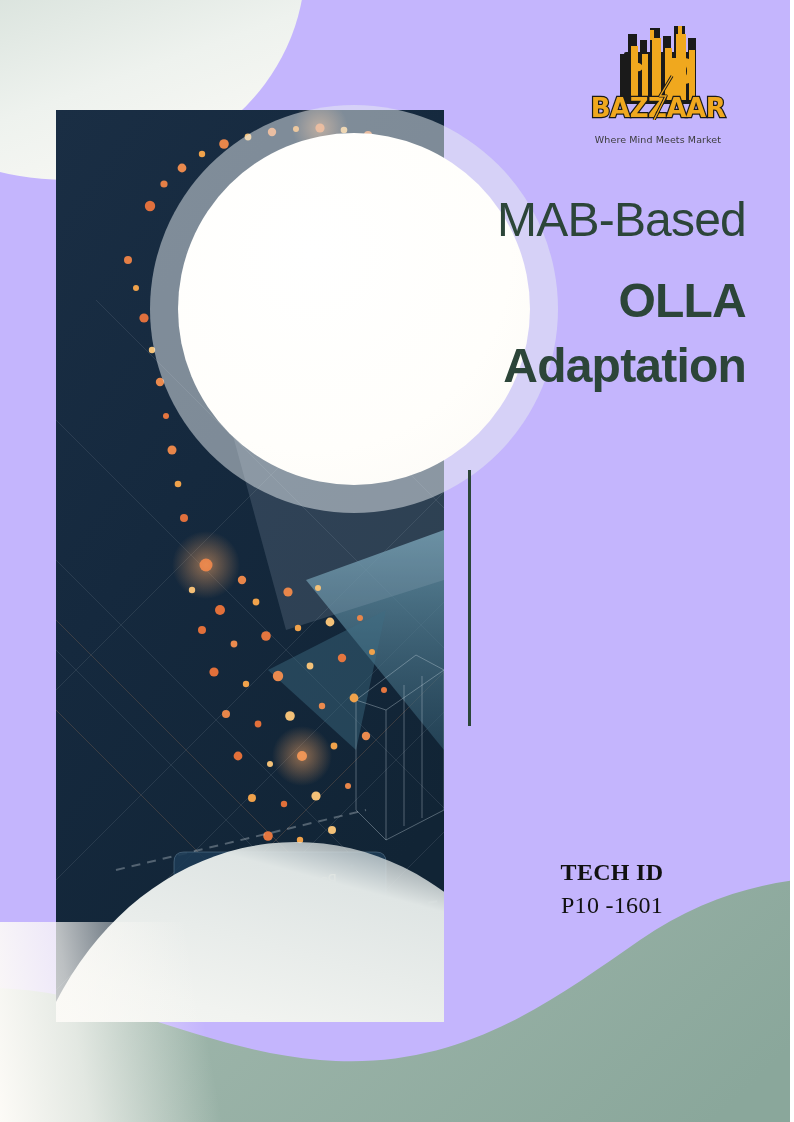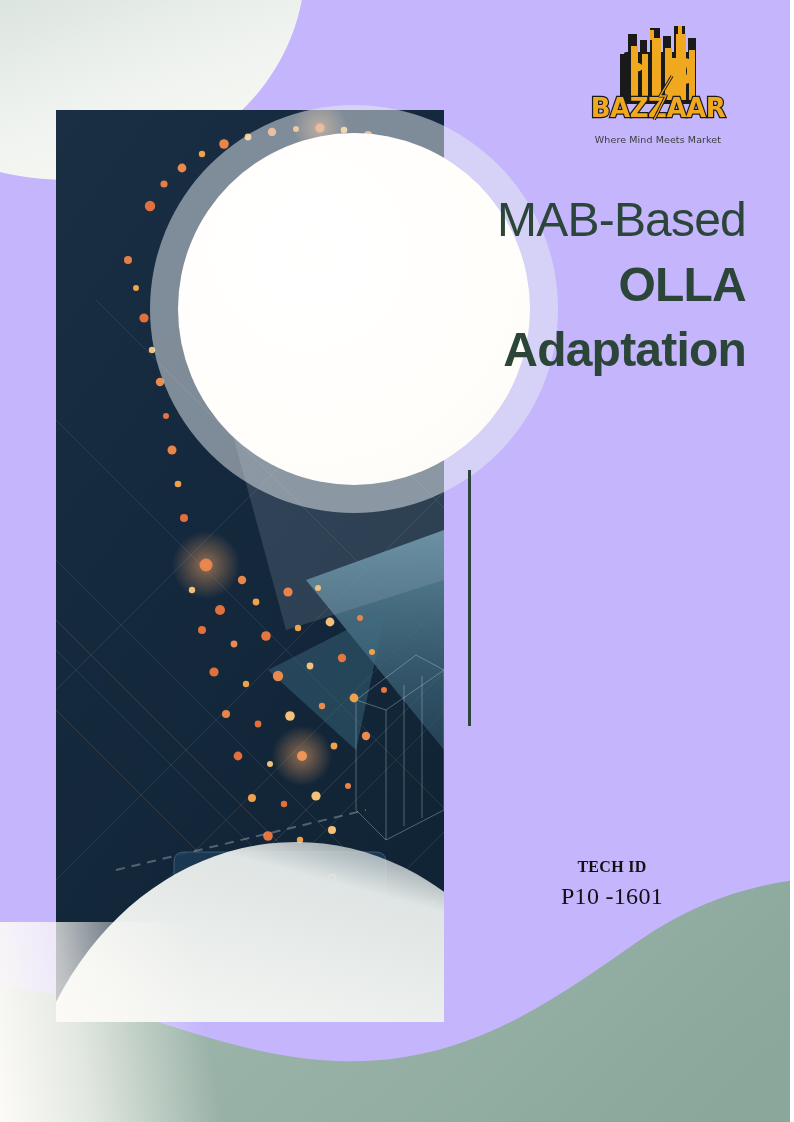--- a/index.html
+++ b/index.html
@@ -133,21 +133,21 @@
     color: #2c4539;
     line-height: 1.0;
   }
   .title-line {
     display: block;
     font-size: 48px;
     letter-spacing: -0.8px;
     white-space: nowrap;
   }
   .title-line-1 { font-weight: 400; }
-  .title-line-2 { font-weight: 700; margin-top: 17px; }
+  .title-line-2 { font-weight: 700; margin-top: 33px; }
   .title-line-3 { font-weight: 700; margin-top: 17px; }
 
   .title-rule {
     position: absolute;
     left: 468px;
     top: 470px;
     width: 3px;
     height: 256px;
     background: #2c4539;
     z-index: 6;
@@ -158,21 +158,21 @@
     position: absolute;
     left: 470px;
     top: 858px;
     width: 284px;
     text-align: center;
     z-index: 6;
     font-family: "Liberation Serif", serif;
     color: #111111;
   }
   .techid-label {
-    font-size: 16px;
+    font-size: 24px;
     font-weight: 700;
     letter-spacing: 0.3px;
     line-height: 1.18;
   }
   .techid-value {
     font-size: 24px;
     font-weight: 400;
     letter-spacing: 0.3px;
     line-height: 1.3;
     margin-top: 4px;

